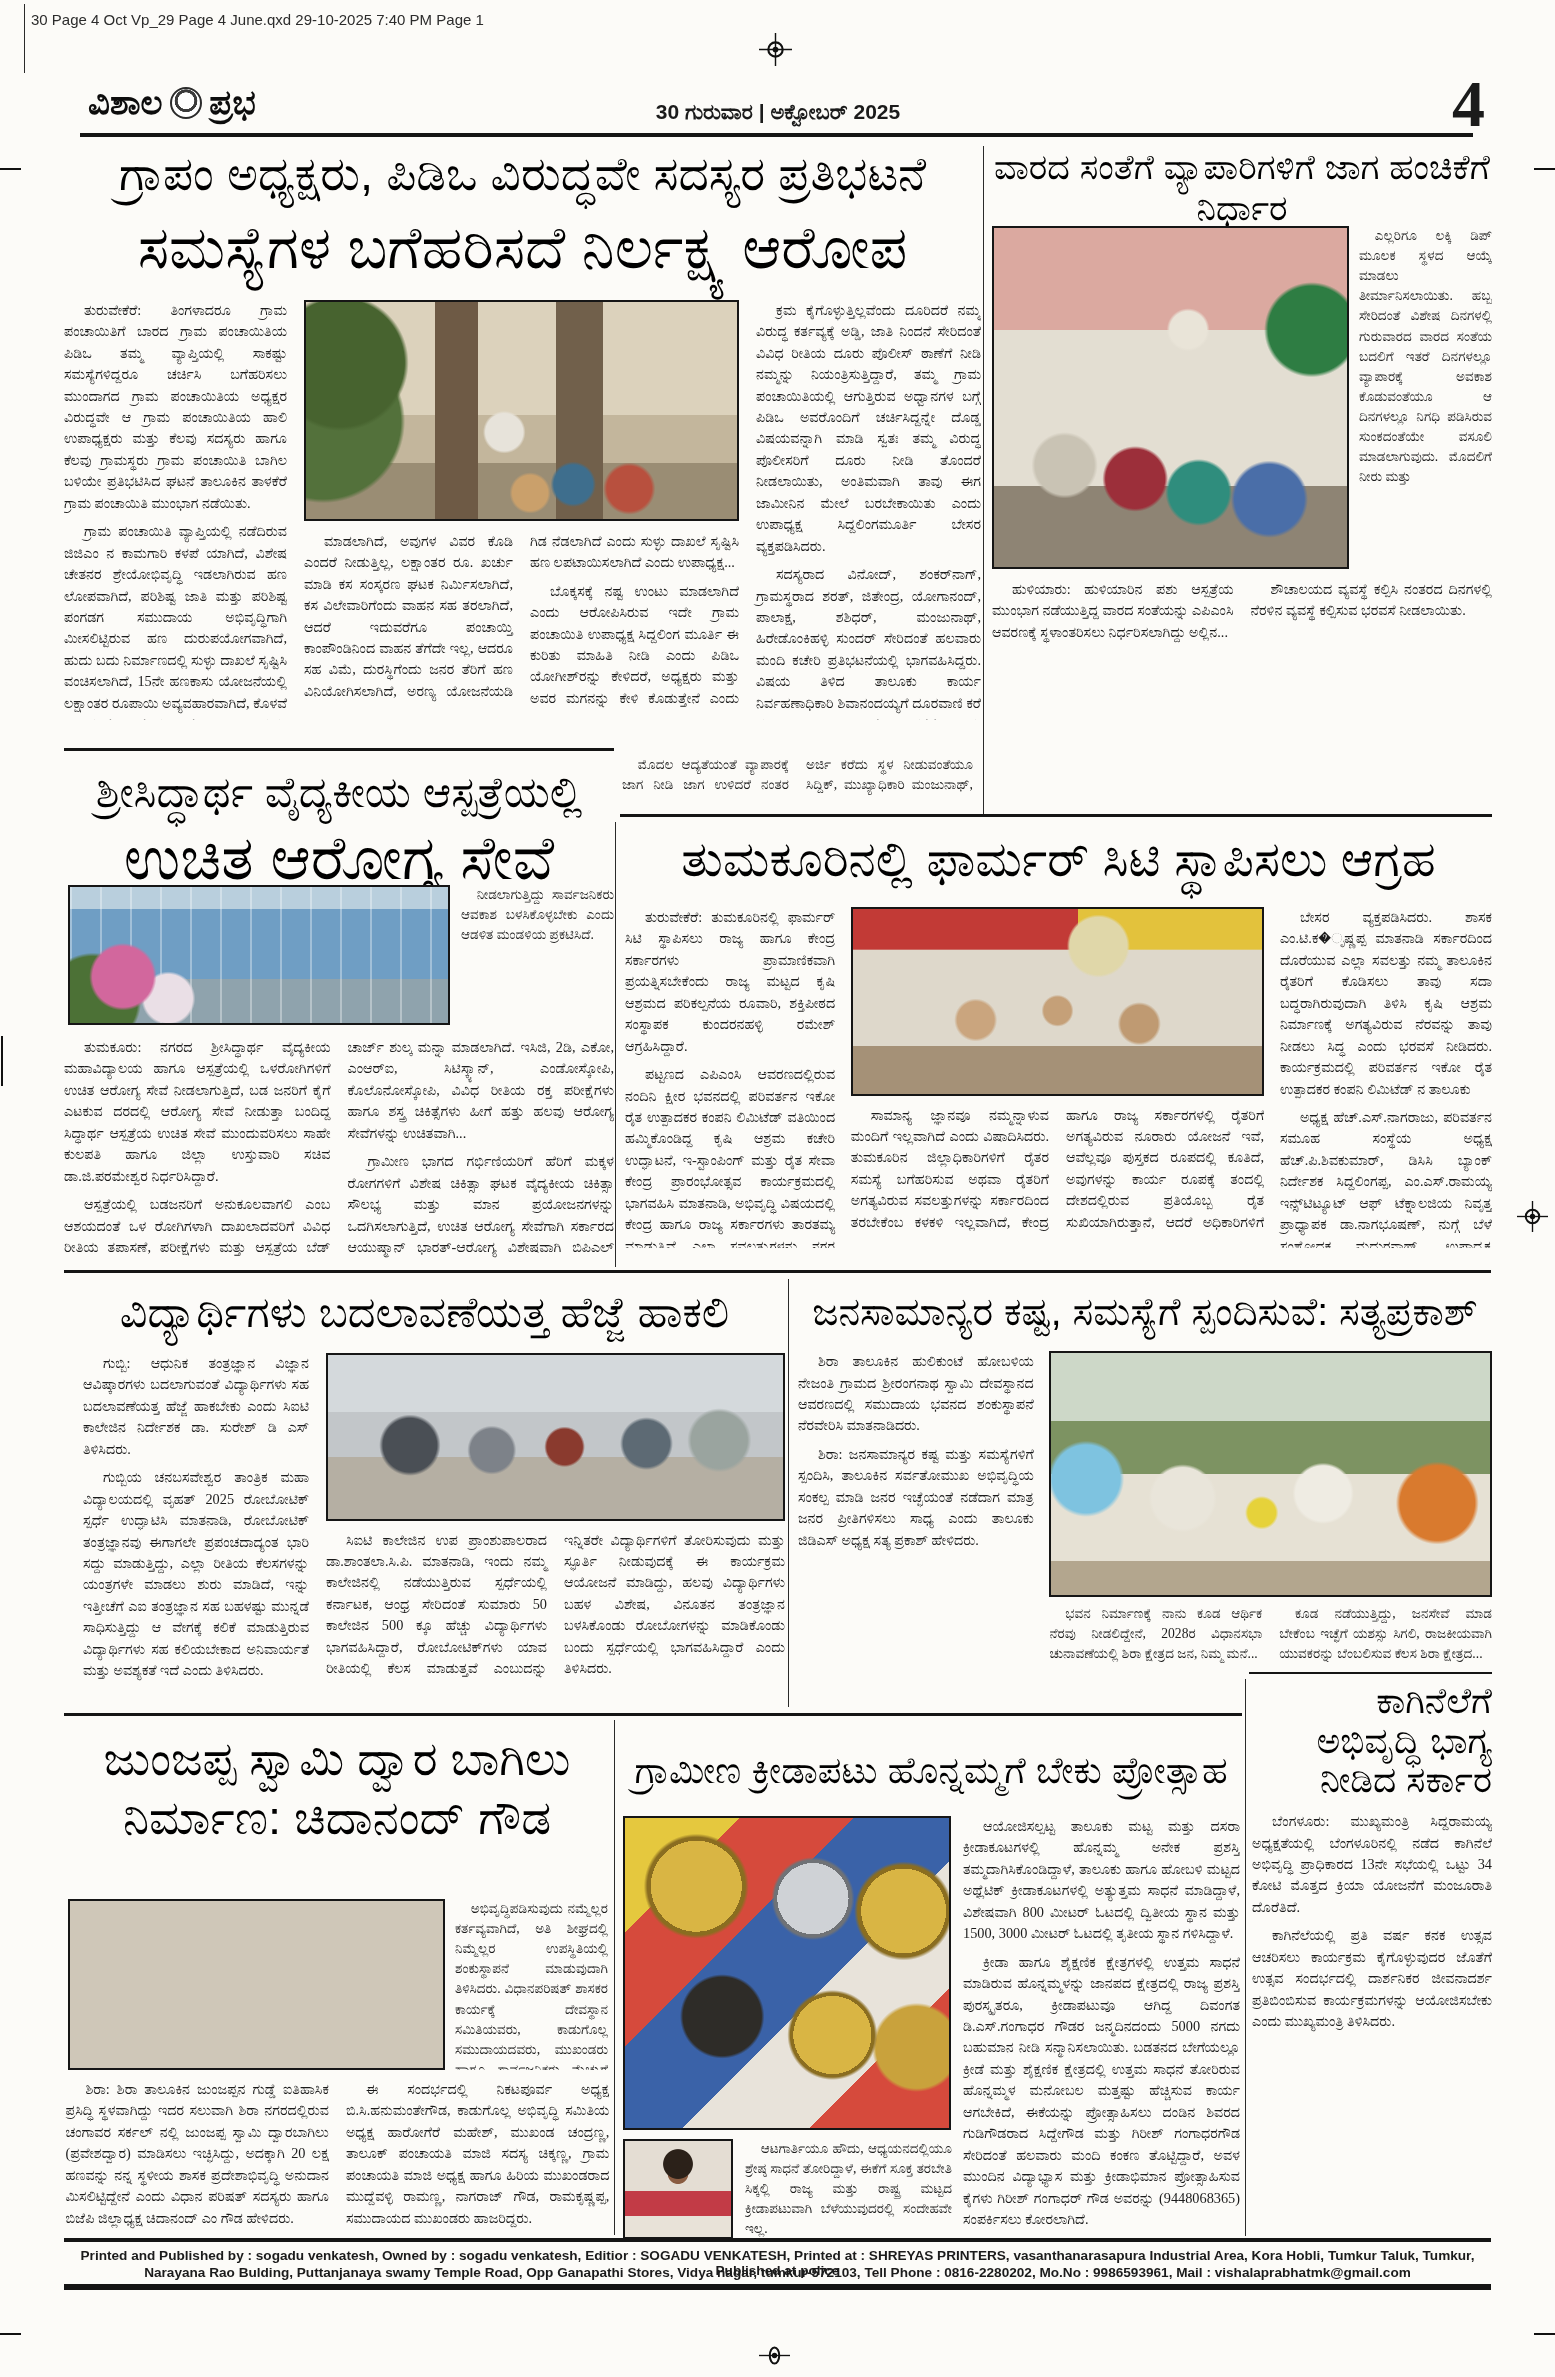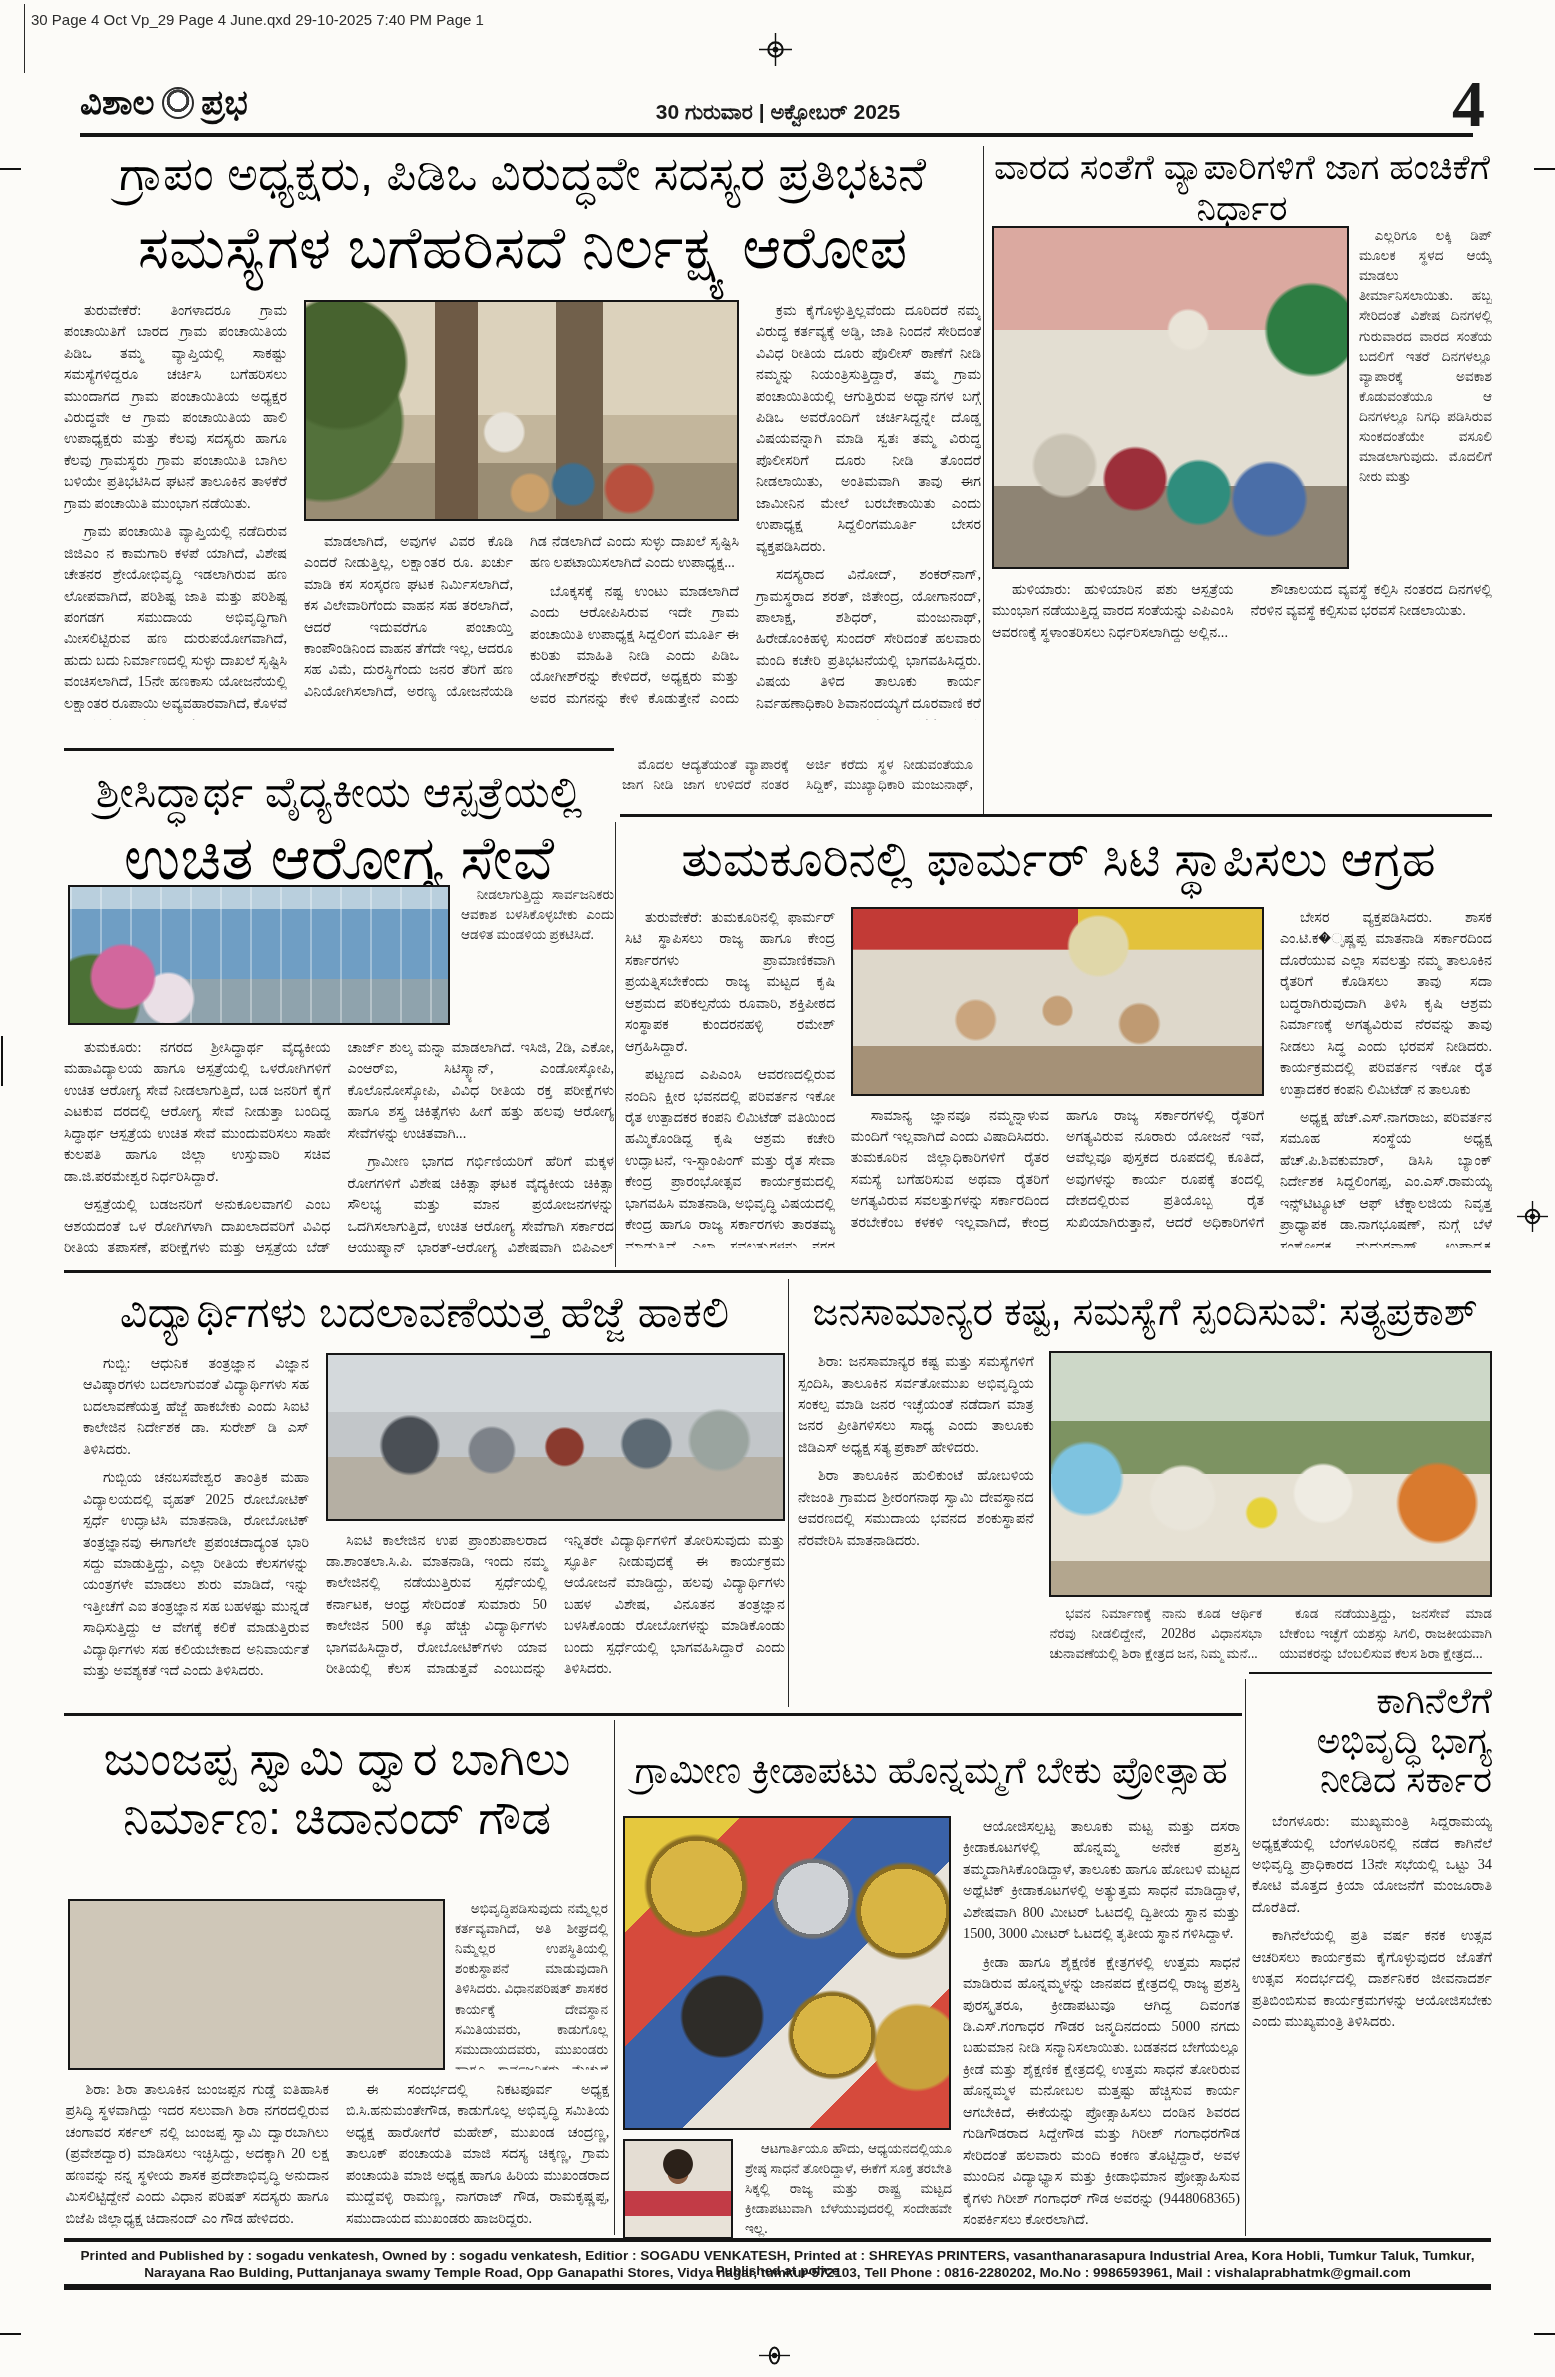--- a/index.html
+++ b/index.html
@@ -15,21 +15,21 @@
   .txt-sm p{margin:0 0 7.1px 0;text-indent:15.7px;}
   .cols2{column-count:2;column-gap:17px;}
   .rule{background:#151515;}
   .vline{background:#2a2a2a;}
   .photo{border:2.9px solid #161616;box-sizing:border-box;background-color:#cfc7b8;}
   .flexrow{display:flex;}
   .regmark{position:absolute;}
   
   #print-info{left:31px;top:11.4px;font-family:"Liberation Sans",sans-serif;font-size:15px;color:#2c2c2c;}
   #corner-tick{left:24px;top:4.3px;width:1.4px;height:69px;}
-  #masthead-logo{left:80px;top:83px;font-size:34px;font-weight:bold;font-family:"Liberation Sans",sans-serif;color:#0d0d0d;display:flex;align-items:center;gap:7.1px;}
+  #masthead-logo{left:88px;top:83px;font-size:34px;font-weight:bold;font-family:"Liberation Sans",sans-serif;color:#0d0d0d;display:flex;align-items:center;gap:7.1px;}
   #logo-emblem{display:inline-block;width:28.5px;height:28.5px;border-radius:50%;
      background:radial-gradient(circle at 50% 42%, #ffffff 0 38%, #3b3b3b 40% 52%, #ffffff 54%);
      border:2.1px solid #2b2b2b;}
   #masthead-date{left:564px;top:100px;width:428px;text-align:center;font-size:21px;font-weight:bold;
      font-family:"Liberation Sans",sans-serif;}
   #page-number{left:1392px;top:66px;width:93px;text-align:right;font-size:66px;font-weight:bold;
      font-family:"Liberation Serif",serif;}
   #masthead-rule{left:80px;top:133px;width:1393px;height:3.6px;}
   .trim{position:absolute;background:#111;}
   
@@ -297,22 +297,22 @@
           </div>
       </div>
     </div>
   </section>
   <div class="abs vline" id="div-ef"></div>
 
   <section class="abs" id="art-satya">
     <div class="head" id="satya-h">ಜನಸಾಮಾನ್ಯರ ಕಷ್ಟ, ಸಮಸ್ಯೆಗೆ ಸ್ಪಂದಿಸುವೆ: ಸತ್ಯಪ್ರಕಾಶ್</div>
     <div class="flexrow" id="satya-body">
       <div class="txt" id="satya-col1">
+          <p>ಶಿರಾ ತಾಲೂಕಿನ ಹುಲಿಕುಂಟೆ ಹೋಬಳಿಯ ನೇಜಂತಿ ಗ್ರಾಮದ ಶ್ರೀರಂಗನಾಥ ಸ್ವಾಮಿ ದೇವಸ್ಥಾನದ ಆವರಣದಲ್ಲಿ ಸಮುದಾಯ ಭವನದ ಶಂಕುಸ್ಥಾಪನೆ ನೆರವೇರಿಸಿ ಮಾತನಾಡಿದರು.</p>
           <p>ಶಿರಾ: ಜನಸಾಮಾನ್ಯರ ಕಷ್ಟ ಮತ್ತು ಸಮಸ್ಯೆಗಳಿಗೆ ಸ್ಪಂದಿಸಿ, ತಾಲೂಕಿನ ಸರ್ವತೋಮುಖ ಅಭಿವೃದ್ಧಿಯ ಸಂಕಲ್ಪ ಮಾಡಿ ಜನರ ಇಚ್ಛೆಯಂತೆ ನಡೆದಾಗ ಮಾತ್ರ ಜನರ ಪ್ರೀತಿಗಳಿಸಲು ಸಾಧ್ಯ ಎಂದು ತಾಲೂಕು ಜಿಡಿಎಸ್ ಅಧ್ಯಕ್ಷ ಸತ್ಯ ಪ್ರಕಾಶ್ ಹೇಳಿದರು.</p>
-          <p>ಶಿರಾ ತಾಲೂಕಿನ ಹುಲಿಕುಂಟೆ ಹೋಬಳಿಯ ನೇಜಂತಿ ಗ್ರಾಮದ ಶ್ರೀರಂಗನಾಥ ಸ್ವಾಮಿ ದೇವಸ್ಥಾನದ ಆವರಣದಲ್ಲಿ ಸಮುದಾಯ ಭವನದ ಶಂಕುಸ್ಥಾಪನೆ ನೆರವೇರಿಸಿ ಮಾತನಾಡಿದರು.</p>
         </div>
       <div id="satya-right">
         <div class="photo" id="ph-satya"></div>
         <div class="txt-sm cols2" id="satya-below">
             <p>ಭವನ ನಿರ್ಮಾಣಕ್ಕೆ ನಾನು ಕೂಡ ಆರ್ಥಿಕ ನೆರವು ನೀಡಲಿದ್ದೇನೆ, 2028ರ ವಿಧಾನಸಭಾ ಚುನಾವಣೆಯಲ್ಲಿ ಶಿರಾ ಕ್ಷೇತ್ರದ ಜನ, ನಿಮ್ಮ ಮನೆ...</p>
             <p>ಕೂಡ ನಡೆಯುತ್ತಿದ್ದು, ಜನಸೇವೆ ಮಾಡ ಬೇಕೆಂಬ ಇಚ್ಛೆಗೆ ಯಶಸ್ಸು ಸಿಗಲಿ, ರಾಜಕೀಯವಾಗಿ ಯುವಕರನ್ನು ಬೆಂಬಲಿಸುವ ಕೆಲಸ ಶಿರಾ ಕ್ಷೇತ್ರದ...</p>
           </div>
       </div>
     </div>
   </section>

